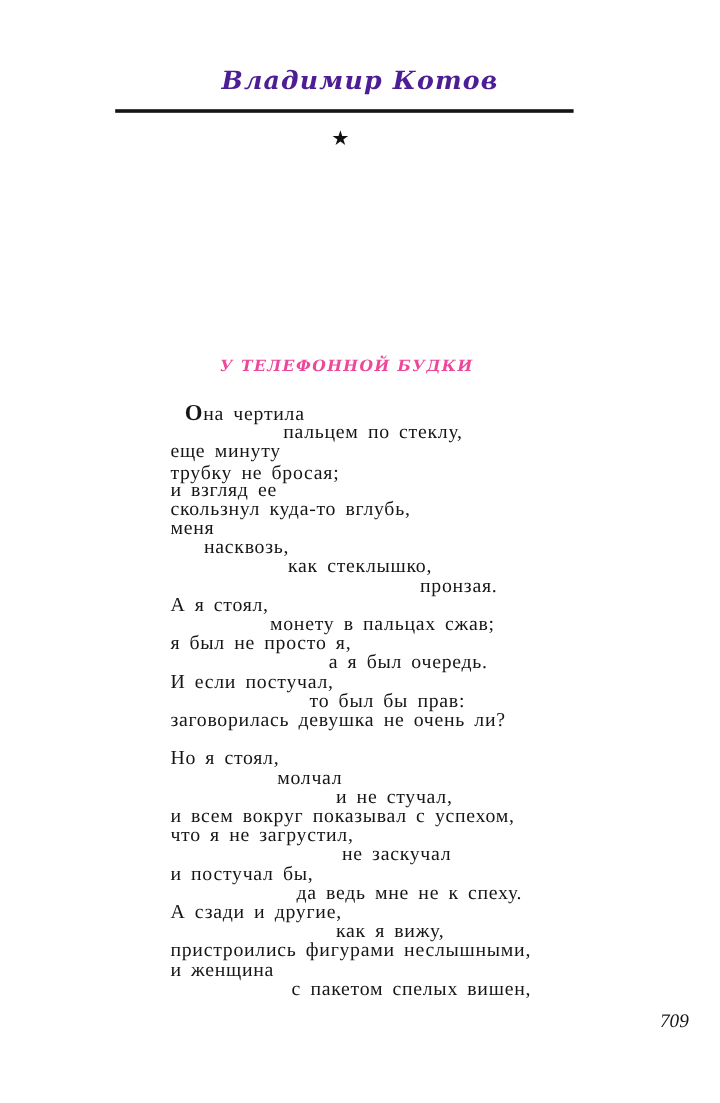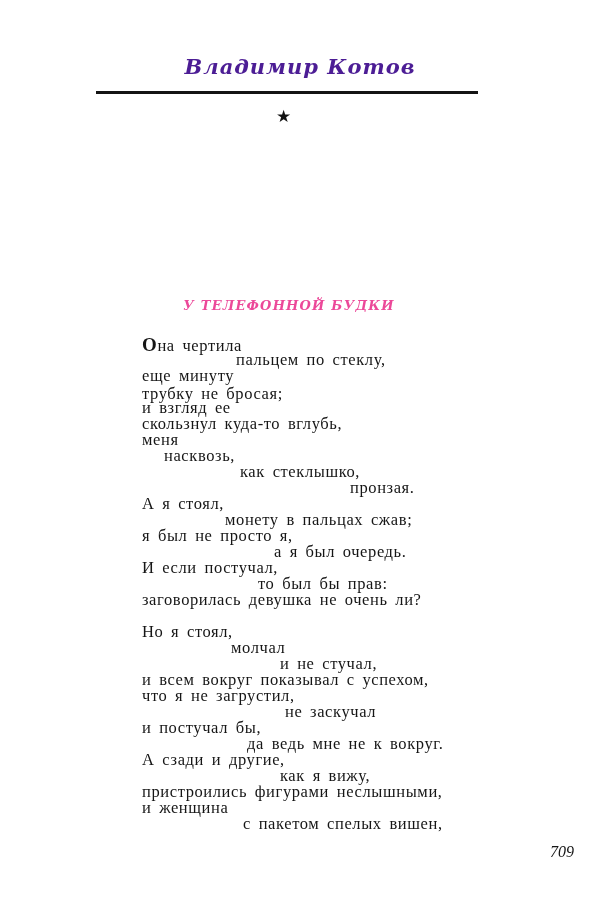--- a/index.html
+++ b/index.html
@@ -37,45 +37,45 @@
 </head>
 <body>
 
 <div class="author">Владимир Котов</div>
 <div class="rule"></div>
 <div class="star">★</div>
 
 <div class="title">У ТЕЛЕФОННОЙ БУДКИ</div>
 
 <div class="poem" id="poem">
-    <div class="line" style="left: 142px; top: 334px;"><span class="drop">О</span>на чертила</div>
+    <div class="line" style="left: 154px; top: 334px;"><span class="drop">О</span>на чертила</div>
     <div class="line" style="left: 236px; top: 350px;">пальцем по стеклу,</div>
     <div class="line" style="left: 142px; top: 366px;">еще минуту</div>
     <div class="line" style="left: 142px; top: 384px;">трубку не бросая;</div>
     <div class="line" style="left: 142px; top: 398px;">и взгляд ее</div>
     <div class="line" style="left: 142px; top: 414px;">скользнул куда-то вглубь,</div>
     <div class="line" style="left: 142px; top: 430px;">меня</div>
-    <div class="line" style="left: 164px; top: 446px;">насквозь,</div>
+    <div class="line" style="left: 170px; top: 446px;">насквозь,</div>
     <div class="line" style="left: 240px; top: 462px;">как стеклышко,</div>
     <div class="line" style="left: 350px; top: 478px;">пронзая.</div>
     <div class="line" style="left: 142px; top: 494px;">А я стоял,</div>
     <div class="line" style="left: 225px; top: 510px;">монету в пальцах сжав;</div>
     <div class="line" style="left: 142px; top: 526px;">я был не просто я,</div>
     <div class="line" style="left: 274px; top: 542px;">а я был очередь.</div>
     <div class="line" style="left: 142px; top: 558px;">И если постучал,</div>
     <div class="line" style="left: 258px; top: 574px;">то был бы прав:</div>
     <div class="line" style="left: 142px; top: 590px;">заговорилась девушка не очень ли?</div>
     <div class="line" style="left: 142px; top: 622px;">Но я стоял,</div>
     <div class="line" style="left: 231px; top: 638px;">молчал</div>
     <div class="line" style="left: 280px; top: 654px;">и не стучал,</div>
     <div class="line" style="left: 142px; top: 670px;">и всем вокруг показывал с успехом,</div>
     <div class="line" style="left: 142px; top: 686px;">что я не загрустил,</div>
     <div class="line" style="left: 285px; top: 702px;">не заскучал</div>
     <div class="line" style="left: 142px; top: 718px;">и постучал бы,</div>
-    <div class="line" style="left: 247px; top: 734px;">да ведь мне не к вокруг.</div>
+    <div class="line" style="left: 247px; top: 734px;">да ведь мне не к спеху.</div>
     <div class="line" style="left: 142px; top: 750px;">А сзади и другие,</div>
     <div class="line" style="left: 280px; top: 766px;">как я вижу,</div>
     <div class="line" style="left: 142px; top: 782px;">пристроились фигурами неслышными,</div>
     <div class="line" style="left: 142px; top: 798px;">и женщина</div>
     <div class="line" style="left: 213px; top: 814px; margin-left: 30px;">с пакетом спелых вишен,</div>
   </div>
 
 <div class="pageno">709</div>
 
 </body></html>

